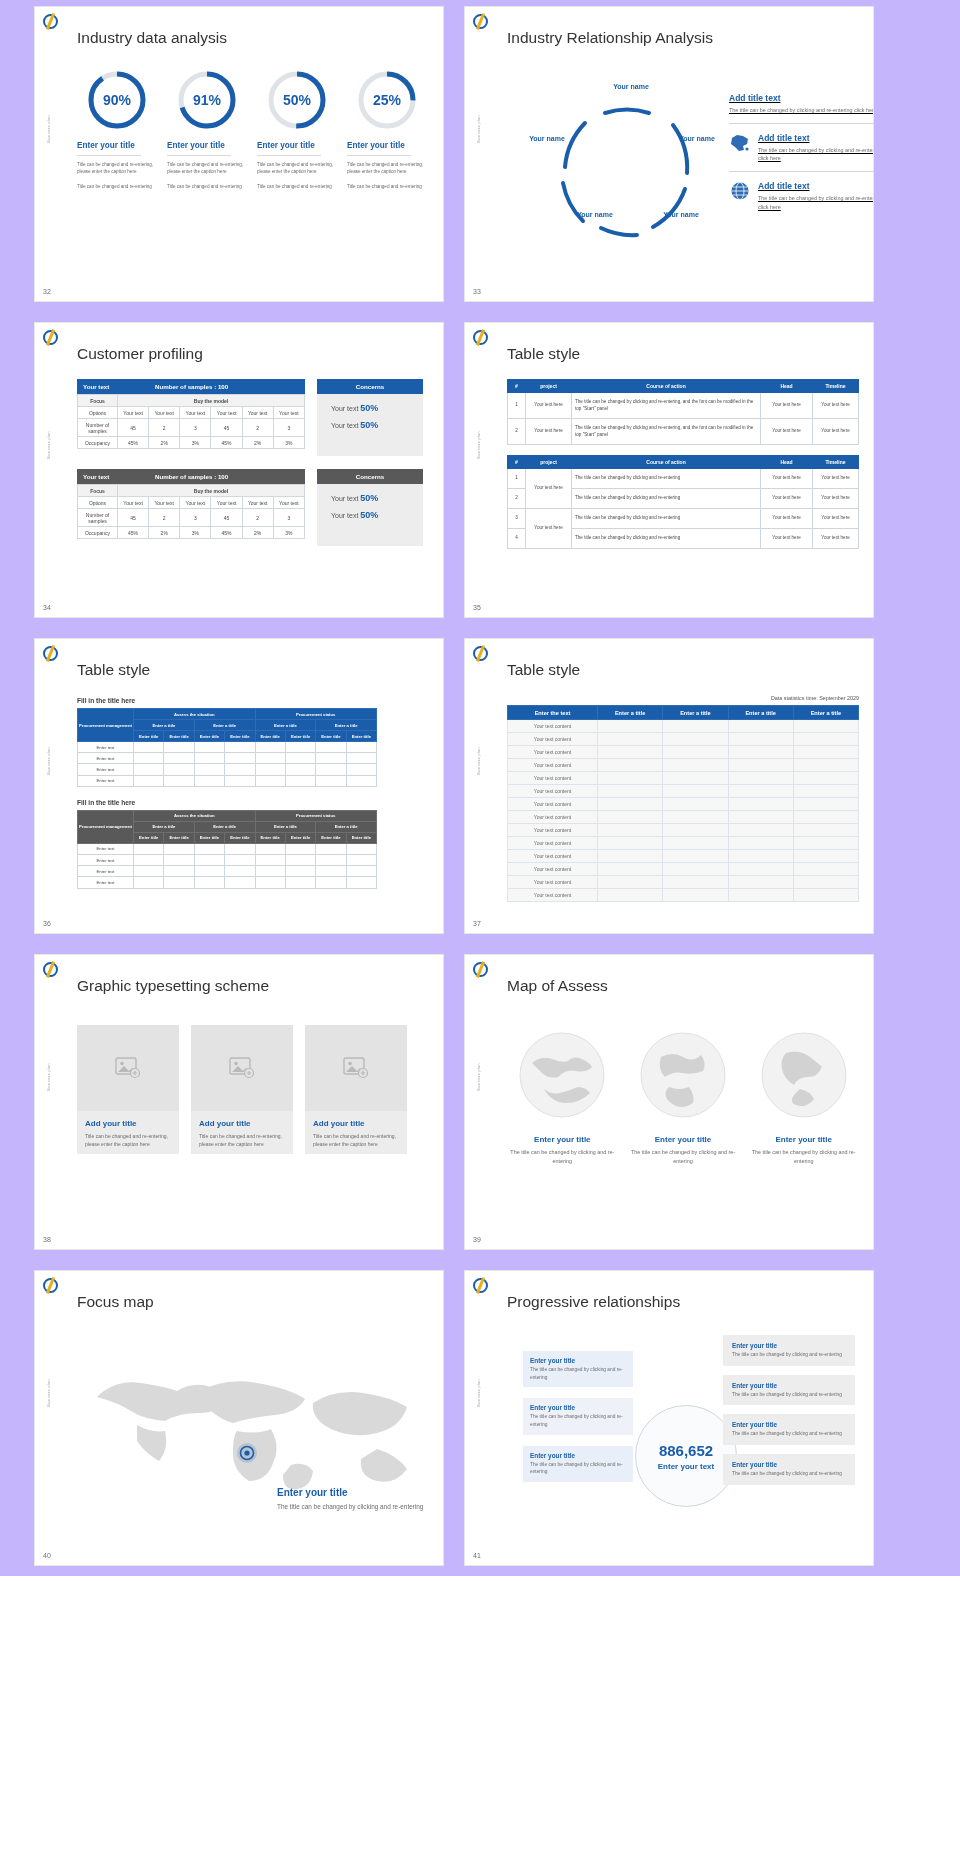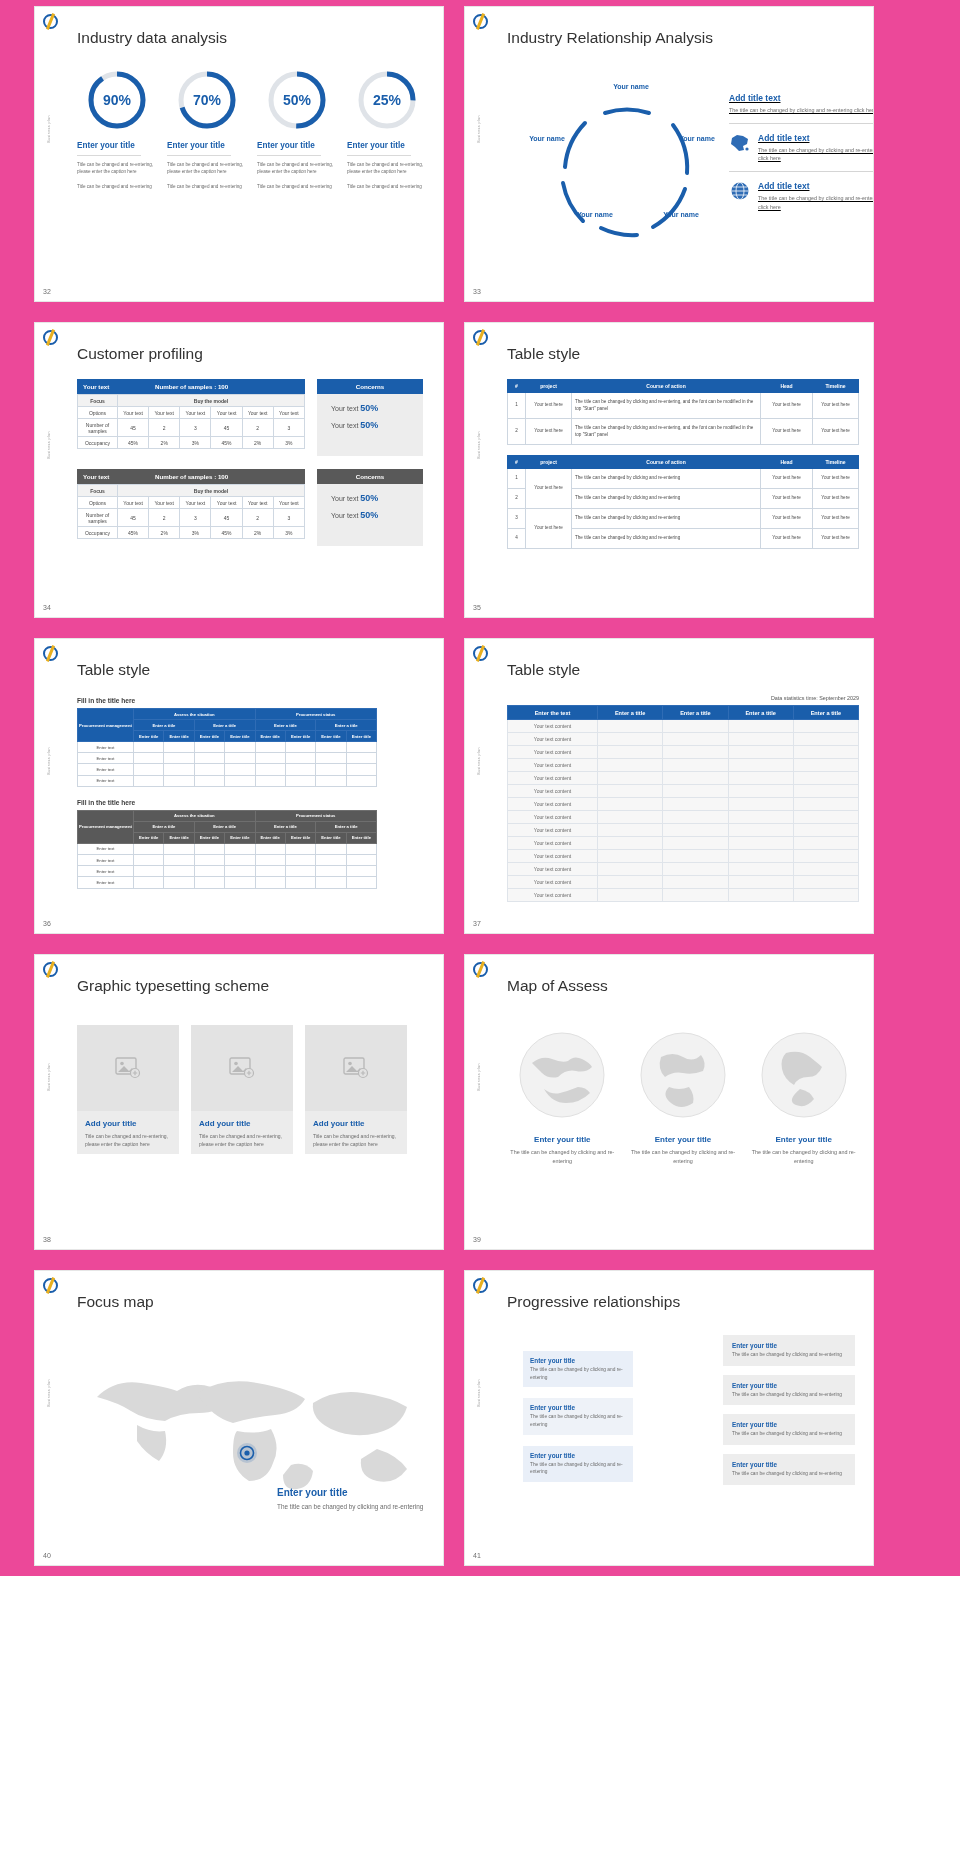--- a/index.html
+++ b/index.html
@@ -10,21 +10,21 @@
   }
   body { width: 960px; }
 
   .deck {
     width: 960px;
     display: grid;
     grid-template-columns: 410px 410px;
     column-gap: 22px;
     row-gap: 18px;
     padding: 6px 34px 10px 34px;
-    background: #ec4899;
+    background: #c4b5fd;
     gap: 20px;
   }
 
   .slide {
     position: relative;
     width: 410px;
     height: 296px;
     background: #ffffff;
     border: 1px solid #e6e6e6;
     overflow: hidden;
@@ -219,21 +219,21 @@
           <div class="d-cap">Title can be changed and re-entering, please enter the caption here</div>
           <div class="d-cap2">Title can be changed and re-entering</div>
         </div>
 
         <div class="donut-col">
           <div class="donut">
             <svg width="62" height="62" viewBox="0 0 62 62">
               <circle cx="31" cy="31" r="26" fill="none" stroke="#dfe3e8" stroke-width="5"></circle>
               <circle cx="31" cy="31" r="26" fill="none" stroke="#1a5eab" stroke-width="5" stroke-dasharray="114 196" transform="rotate(-90 31 31)"></circle>
             </svg>
-            <div class="pct">70%</div>
+            <div class="pct">91%</div>
           </div>
           <div class="d-title">Enter your title</div>
           <div class="d-sep"></div>
           <div class="d-cap">Title can be changed and re-entering, please enter the caption here</div>
           <div class="d-cap2">Title can be changed and re-entering</div>
         </div>
 
         <div class="donut-col">
           <div class="donut">
             <svg width="62" height="62" viewBox="0 0 62 62">
@@ -983,20 +983,24 @@
         <div class="pg-card alt">
           <div class="pg-t">Enter your title</div>
           <div class="pg-p">The title can be changed by clicking and re-entering</div>
         </div>
         <div class="pg-card">
           <div class="pg-t">Enter your title</div>
           <div class="pg-p">The title can be changed by clicking and re-entering</div>
         </div>
       </div>
 
+      <div class="pg-circle">
+        <div class="pg-num">886,652</div>
+        <div class="pg-sub">Enter your text</div>
+      </div>
 
       <div class="pg-right">
         <div class="pg-rcard">
           <div class="pg-t">Enter your title</div>
           <div class="pg-p">The title can be changed by clicking and re-entering</div>
         </div>
         <div class="pg-rcard">
           <div class="pg-t">Enter your title</div>
           <div class="pg-p">The title can be changed by clicking and re-entering</div>
         </div>

